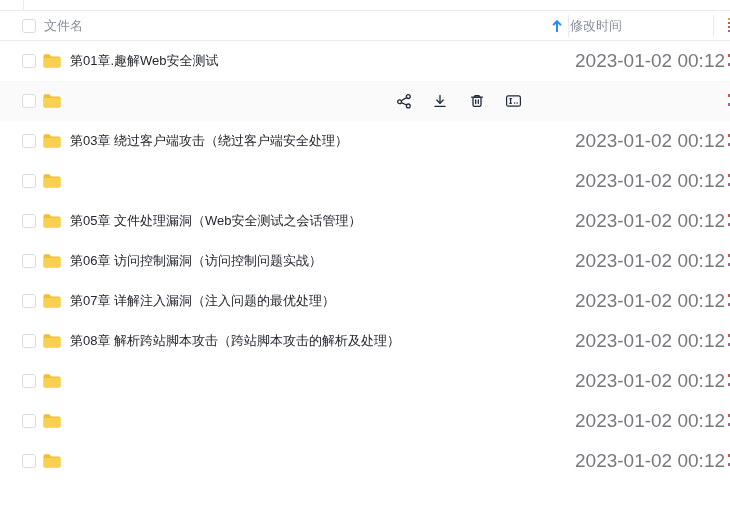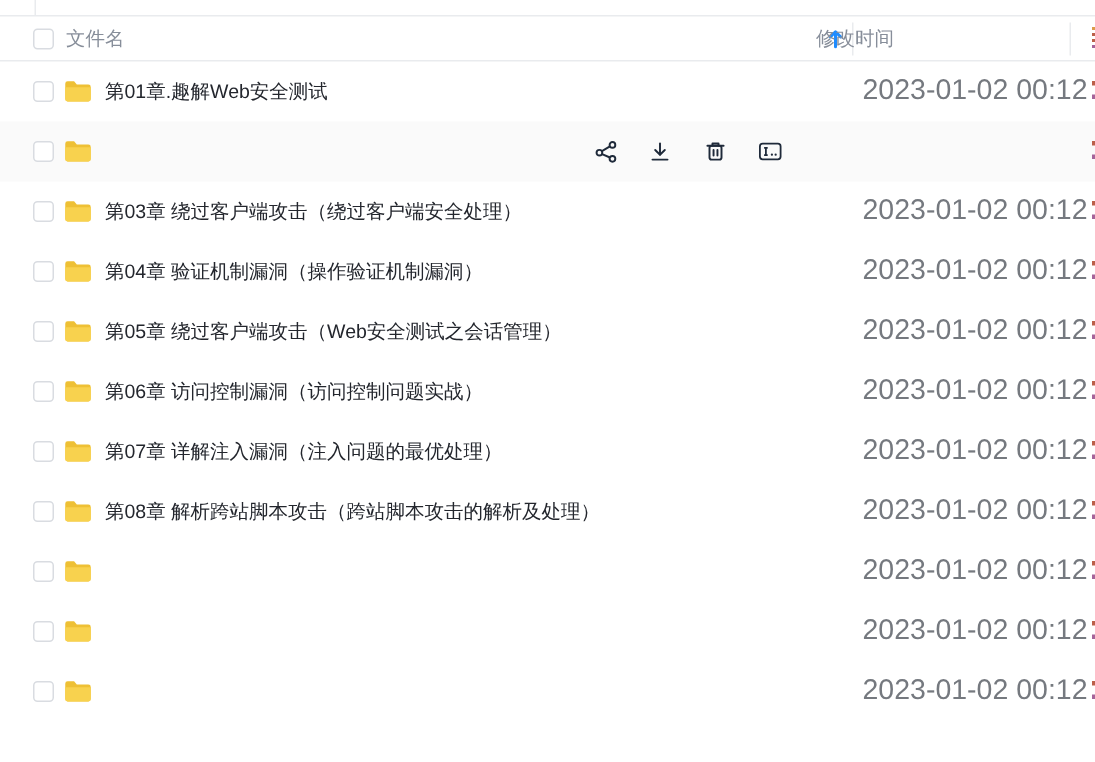--- a/index.html
+++ b/index.html
@@ -8,21 +8,21 @@
   .screen { position:relative; width:730px; height:508px; background:#fff; }
 
   
   .topstrip { position:relative; height:10px; }
   .topstrip .vline { position:absolute; left:23px; top:0; width:1px; height:10px; background:var(--border); }
 
   
   .thead { position:relative; height:31px; border-top:1px solid var(--border); border-bottom:1px solid var(--border); }
   .h-label { position:absolute; top:50%; transform:translateY(-50%); font-size:13px; color:var(--header-text); cursor:pointer; }
   .h-name { left:44px; }
-  .h-date { left:544px;font-family:Liberation Serif, serif; }
+  .h-date { left:570px;font-family:Liberation Serif, serif; }
   .col-divider { position:absolute; top:4px; width:1px; height:22px; background:var(--border); }
   .cd1 { left:568px; } .cd2 { left:713px; }
   .sort-icon { position:absolute; left:551px; top:50%; transform:translateY(-50%); cursor:pointer; display:flex; }
 
   
   .checkbox { position:absolute; left:22px; top:50%; transform:translateY(-50%);
     width:14px; height:14px; border:1px solid var(--checkbox-border); border-radius:3px; background:#fff; cursor:pointer; }
 
   
   .row { position:relative; height:40px; cursor:pointer; }
@@ -166,38 +166,37 @@
   </div>
 
   <div class="row">
     <span class="checkbox"></span>
     <span class="folder">
       <svg width="20" height="16" viewBox="0 0 20 16">
         <path d="M1.5 2.8 Q1.5 1.2 3.1 1.2 h4.3 l1.8 2.2 h7.7 Q18.5 3.4 18.5 5 v8 Q18.5 14.6 16.9 14.6 H3.1 Q1.5 14.6 1.5 13 Z" fill="var(--folder-flap)"></path>
         <path d="M1.5 5.1 h17 v7.9 Q18.5 14.6 16.9 14.6 H3.1 Q1.5 14.6 1.5 13 Z" fill="var(--folder-body)"></path>
       </svg>
     </span>
-    <span class="fname">第04章 验证机制漏洞（操作验证机制漏洞）</span>
-
-    <span class="fdate">2023-01-02 00:12</span>
-    <span class="sliver r-sliver">
-      <i style="background:var(--sliver-red)"></i>
-          <i style="background:var(--sliver-purple)"></i>
-    </span>
-  </div>
-
-  <div class="row">
-    <span class="checkbox"></span>
-    <span class="folder">
-      <svg width="20" height="16" viewBox="0 0 20 16">
-        <path d="M1.5 2.8 Q1.5 1.2 3.1 1.2 h4.3 l1.8 2.2 h7.7 Q18.5 3.4 18.5 5 v8 Q18.5 14.6 16.9 14.6 H3.1 Q1.5 14.6 1.5 13 Z" fill="var(--folder-flap)"></path>
-        <path d="M1.5 5.1 h17 v7.9 Q18.5 14.6 16.9 14.6 H3.1 Q1.5 14.6 1.5 13 Z" fill="var(--folder-body)"></path>
-      </svg>
-    </span>
-    <span class="fname">第05章 绕过客户端攻击（Web安全测试之会话管理）</span>
+
+    <span class="fdate">2023-01-02 00:12</span>
+    <span class="sliver r-sliver">
+      <i style="background:var(--sliver-red)"></i>
+          <i style="background:var(--sliver-purple)"></i>
+    </span>
+  </div>
+
+  <div class="row">
+    <span class="checkbox"></span>
+    <span class="folder">
+      <svg width="20" height="16" viewBox="0 0 20 16">
+        <path d="M1.5 2.8 Q1.5 1.2 3.1 1.2 h4.3 l1.8 2.2 h7.7 Q18.5 3.4 18.5 5 v8 Q18.5 14.6 16.9 14.6 H3.1 Q1.5 14.6 1.5 13 Z" fill="var(--folder-flap)"></path>
+        <path d="M1.5 5.1 h17 v7.9 Q18.5 14.6 16.9 14.6 H3.1 Q1.5 14.6 1.5 13 Z" fill="var(--folder-body)"></path>
+      </svg>
+    </span>
+    <span class="fname">第05章 文件处理漏洞（Web安全测试之会话管理）</span>
 
     <span class="fdate">2023-01-02 00:12</span>
     <span class="sliver r-sliver">
       <i style="background:var(--sliver-red)"></i>
           <i style="background:var(--sliver-purple)"></i>
     </span>
   </div>
 
   <div class="row">
     <span class="checkbox"></span>

